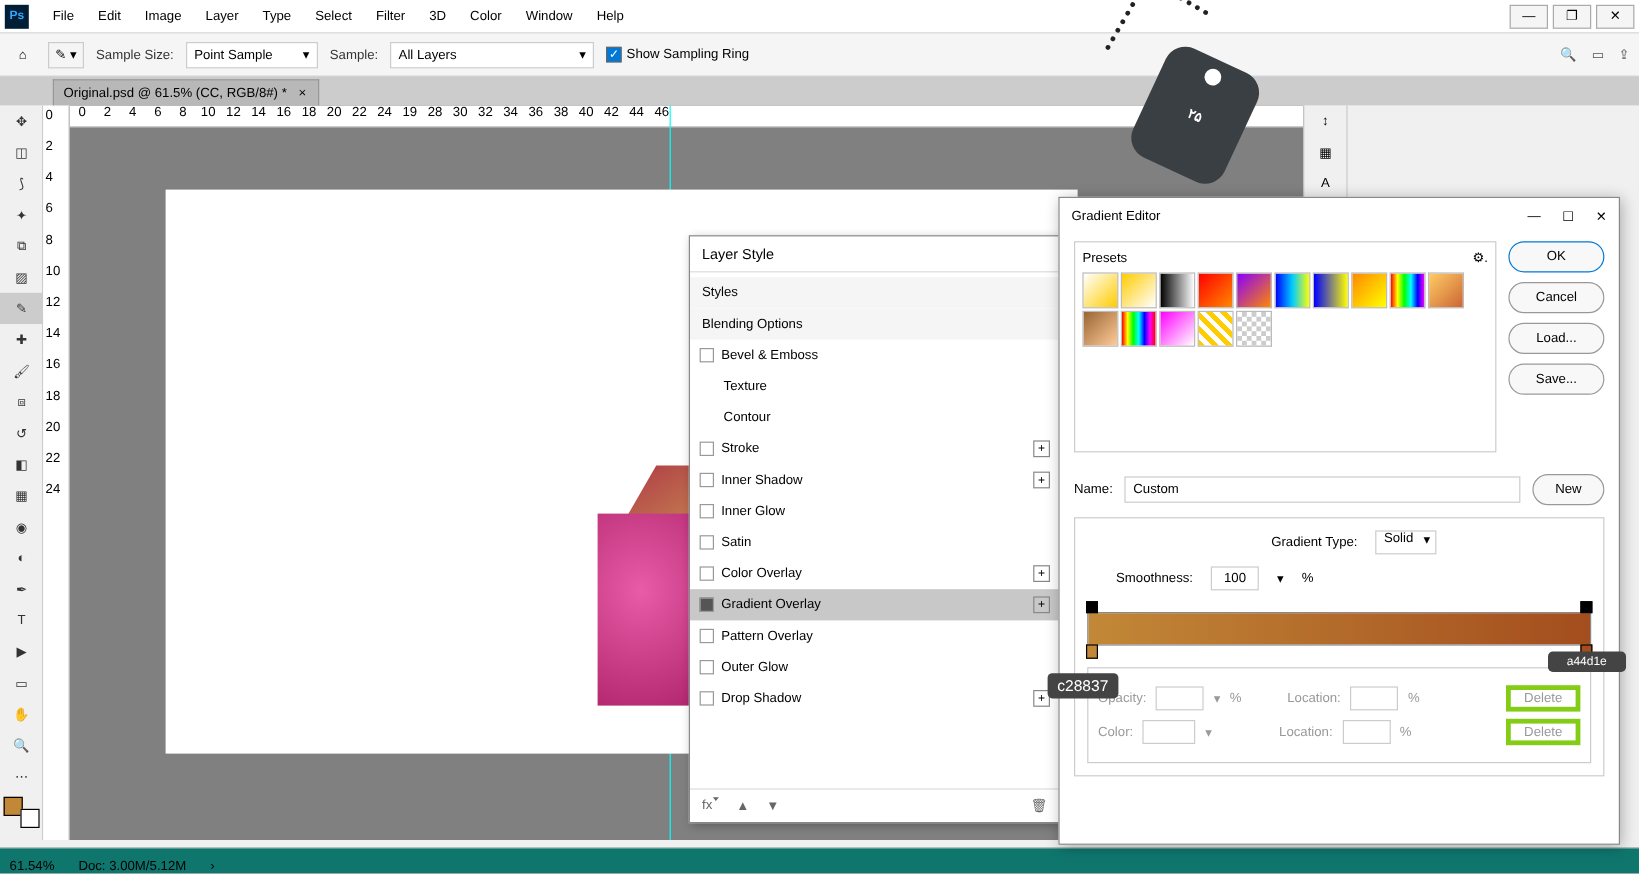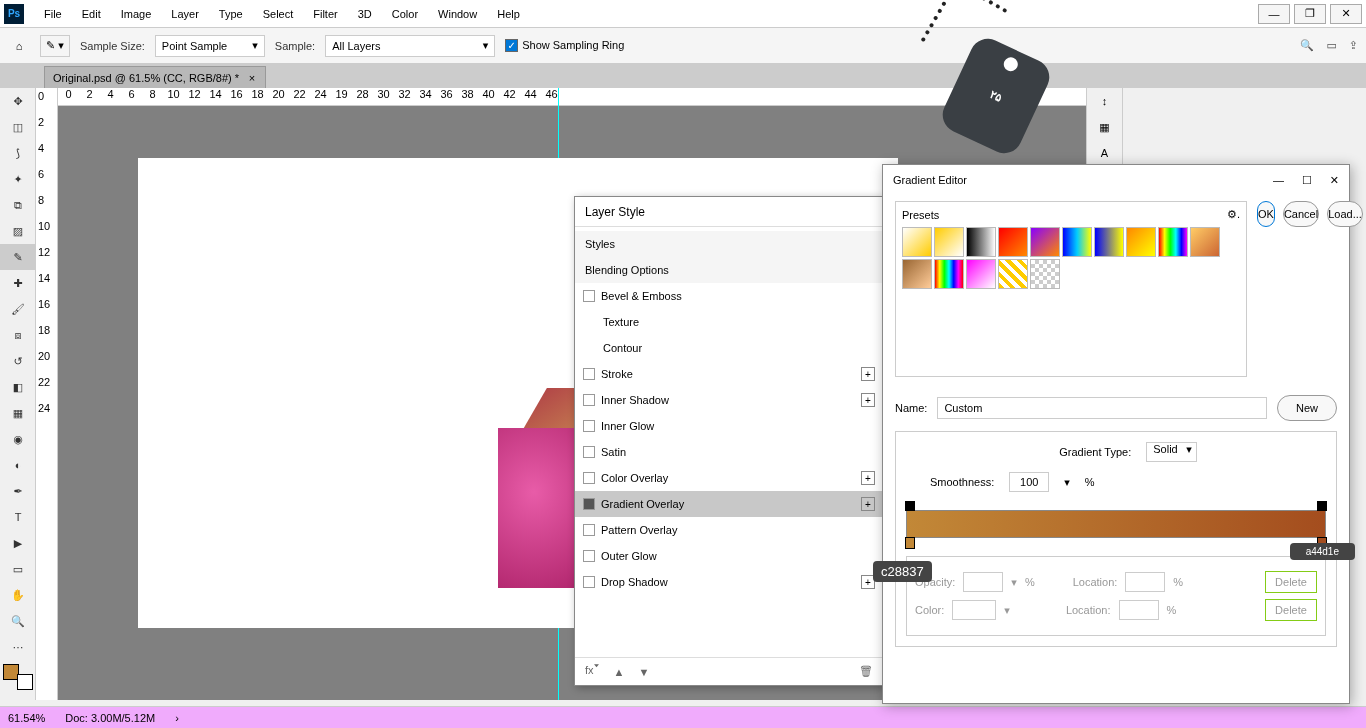--- a/index.html
+++ b/index.html
@@ -45,21 +45,21 @@
 .side-ico{height:26px;display:flex;align-items:center;justify-content:center;}
 .color-panel{margin-left:36px;}
 .panel-tabs{display:flex;height:24px;border-bottom:1px solid #ccc;}
 .ptab{padding:0 10px;display:flex;align-items:center;}
 .ptab.active{background:#e5e5e5;}
 .swatch-row{display:flex;padding:6px;gap:2px;}
 .csw{width:24px;height:24px;border:1px solid #999;background:#c28837;}
 .csw.bgw{background:#fff;position:relative;top:6px;left:-18px;}
 .spectrum{width:130px;height:40px;background:linear-gradient(90deg,#000,#c28837,#fff);margin-left:8px;}
 .hue{width:14px;height:40px;background:linear-gradient(180deg,red,yellow,lime,cyan,blue,magenta,red);margin-left:4px;}
-.statusbar{height:22px;background:#f0abfc;border-top:1px solid #ccc;display:flex;align-items:center;padding:0 8px;gap:20px;position:absolute;bottom:0;left:0;right:0;}
+.statusbar{height:22px;background:#0f766e;border-top:1px solid #ccc;display:flex;align-items:flex-end;padding:0 8px;gap:20px;position:absolute;bottom:0;left:0;right:0;}
 
 
 .dlg-ls{position:absolute;top:196px;left:574px;width:310px;height:490px;background:#fff;border:1px solid #888;box-shadow:2px 2px 8px rgba(0,0,0,.3);}
 .dlg-title{height:30px;padding:0 10px;display:flex;align-items:center;font-size:12px;border-bottom:1px solid #ddd;}
 .ls-list{padding:4px 0;}
 .ls-row{height:26px;display:flex;align-items:center;padding:0 8px;gap:6px;}
 .ls-row.head{background:#f5f5f5;font-weight:normal;padding-left:10px;}
 .ls-row.sel{background:#c8c8c8;}
 .ls-row .sq{width:12px;height:12px;border:1px solid #999;flex-shrink:0;}
 .ls-row .sq.on{background:#555;}
@@ -71,38 +71,38 @@
 .dlg-ge{position:absolute;top:164px;left:882px;width:468px;height:540px;background:#fff;border:1px solid #888;box-shadow:2px 2px 12px rgba(0,0,0,.3);}
 .ge-title{height:30px;display:flex;align-items:center;padding:0 10px;font-size:12px;}
 .ge-title .wbtns{margin-left:auto;display:flex;gap:18px;}
 .ge-body{display:flex;padding:6px 12px;gap:10px;}
 .ge-left{flex:1;}
 .presets-box{border:1px solid #ccc;padding:6px;height:176px;}
 .presets-hdr{display:flex;align-items:center;margin-bottom:6px;}
 .presets-hdr .gear{margin-left:auto;}
 .preset-grid{display:flex;flex-wrap:wrap;gap:2px;}
 .pcell{width:30px;height:30px;border:1px solid #bbb;}
-.ge-btns{display:flex;flex-direction:row;gap:8px;width:80px;}
+.ge-btns{display:flex;flex-direction:column;gap:8px;width:80px;}
 .ge-btn{height:26px;border:1px solid #999;border-radius:14px;display:flex;align-items:center;justify-content:center;background:#f8f8f8;}
 .name-row{display:flex;align-items:center;gap:10px;margin:12px 12px 0;}
 .name-row input{flex:1;height:22px;border:1px solid #ccc;padding:0 6px;}
 .grad-sect{border:1px solid #ccc;margin:10px 12px;padding:10px;}
 .grow{display:flex;align-items:center;gap:15px;margin-bottom:10px;margin-left:24px;}
 .gsel{border:1px solid #ccc;height:20px;padding:0 18px 0 6px;position:relative;}
 .gsel::after{content:"▾";position:absolute;right:4px;}
 .ginput{width:40px;height:20px;border:1px solid #ccc;text-align:center;}
 .grad-bar{height:28px;border:1px solid #888;background:linear-gradient(90deg,#c28837,#a44d1e);position:relative;margin:18px 0;}
 .gstop-top{position:absolute;top:-10px;width:10px;height:10px;border:1px solid #000;background:#000;}
 .gstop-bot{position:absolute;bottom:-12px;width:10px;height:12px;border:1px solid #000;}
 .tag-l{position:absolute;top:396px;left:-10px;background:#444;color:#fff;padding:3px 8px;border-radius:4px;font-size:13px;}
 .tag-r{position:absolute;top:378px;right:-6px;background:#444;color:#fff;padding:3px 16px;border-radius:4px;font-size:10px;}
 .stops-box{border:1px solid #ccc;padding:8px;color:#999;}
 .stops-row{display:flex;align-items:center;gap:8px;margin:6px 0;}
 .stops-row .fld{width:40px;height:20px;border:1px solid #ccc;}
-.stops-row .del{width:52px;height:22px;border:1px solid #84cc16;display:flex;align-items:center;justify-content:center;margin-left:auto;}
+.stops-row .del{width:62px;height:22px;border:4px solid #84cc16;display:flex;align-items:center;justify-content:center;margin-left:auto;}
 
 
 .deco-tag{position:absolute;top:-10px;right:320px;width:130px;height:170px;}
 .deco-body{position:absolute;top:56px;left:38px;width:84px;height:100px;background:#3a3f44;border-radius:18px;transform:rotate(25deg);color:#fff;display:flex;align-items:center;justify-content:center;font-size:34px;font-weight:bold;}
 .deco-hole{position:absolute;top:8px;left:50%;width:14px;height:14px;background:#fff;border-radius:50%;transform:translateX(-50%);}
 .deco-chain{position:absolute;top:0;left:18px;width:60px;height:70px;border-left:4px dotted #222;border-top:4px dotted #222;transform:rotate(30deg);}
 </style>
 </head>
 <body>
 

